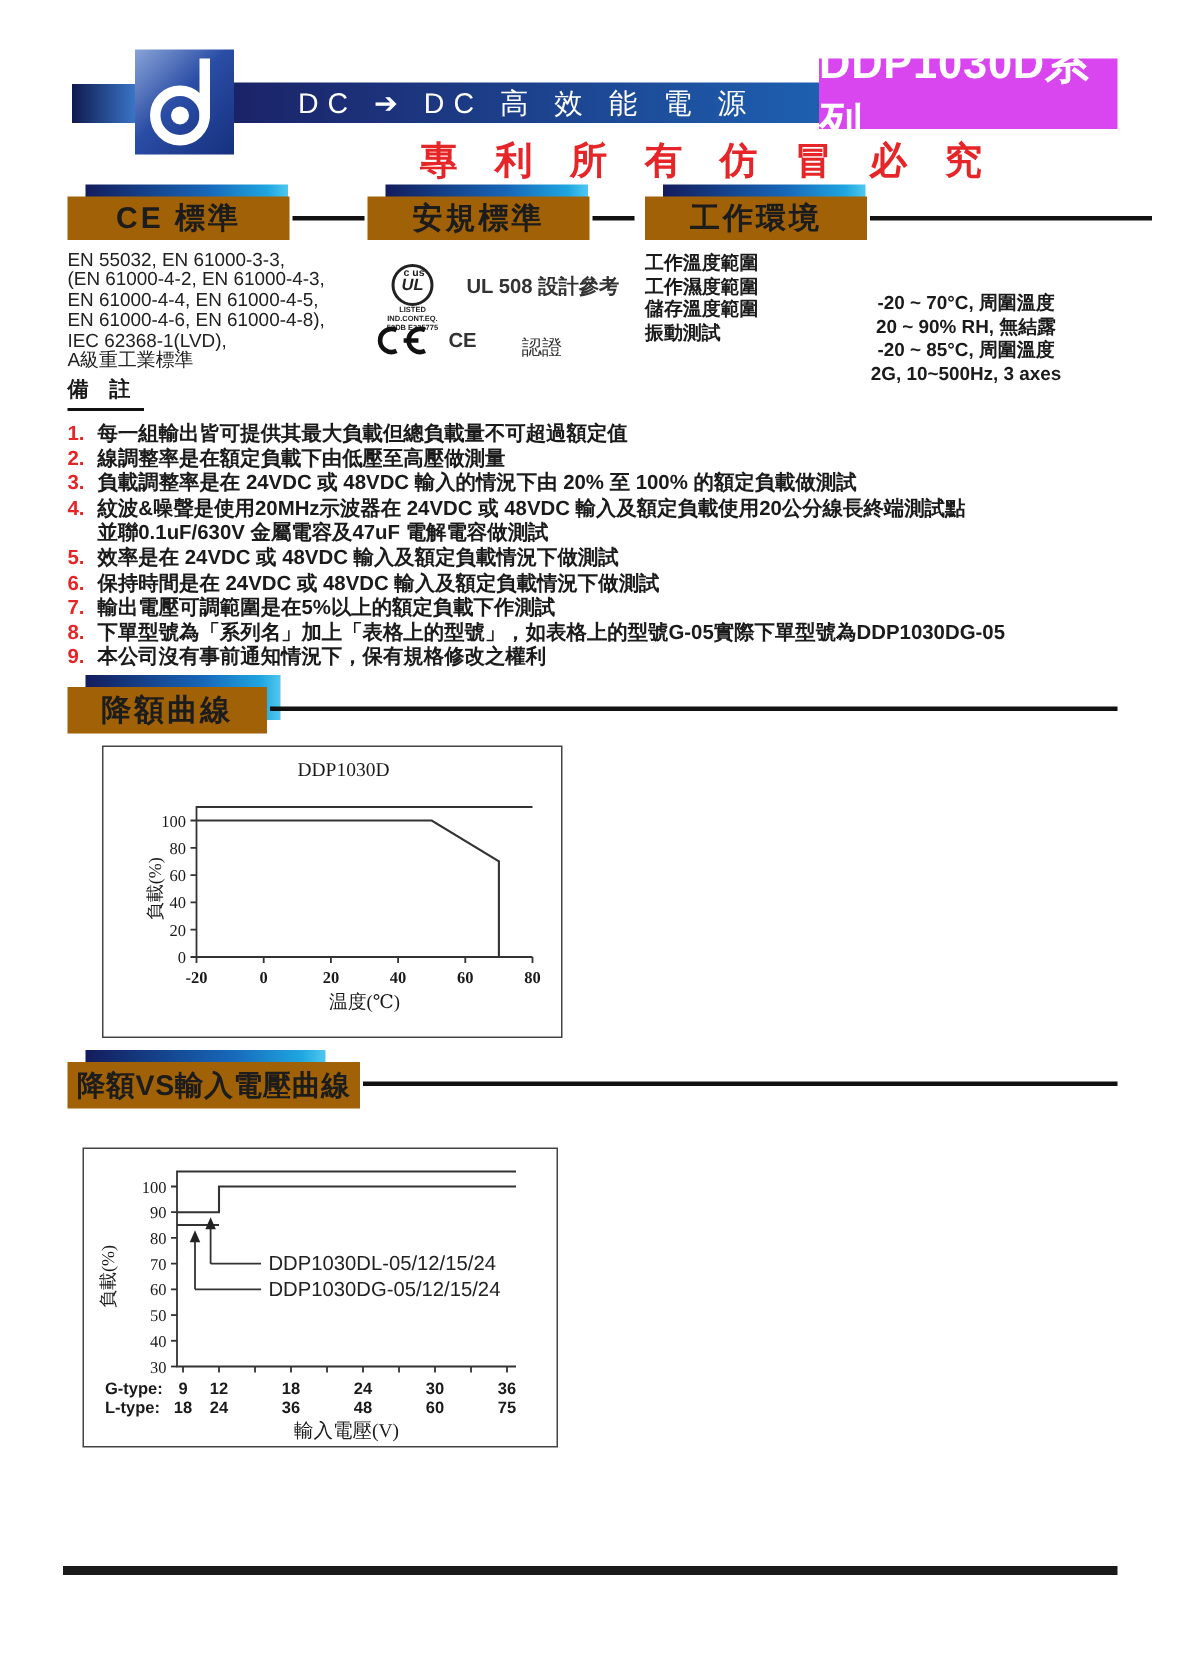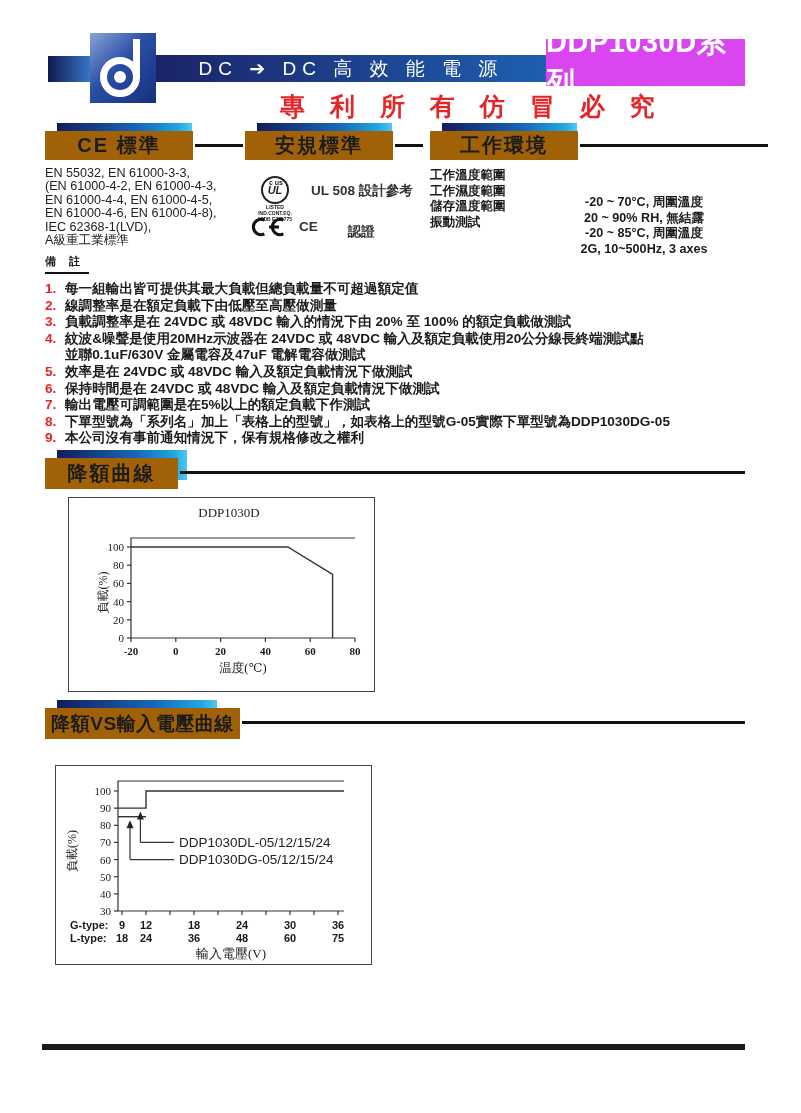--- a/index.html
+++ b/index.html
@@ -40,29 +40,29 @@
   .ul-circle{width:24px;height:24px;border:2px solid #222;border-radius:50%;
       margin:0 auto;display:flex;align-items:center;justify-content:center;position:relative;}
   .ul-circle b{font-size:11px;font-style:italic;color:#222;}
   .ul-c{position:absolute;left:6px;top:1px;font-size:7px;font-weight:bold;}
   .ul-us{position:absolute;right:4px;top:1px;font-size:7px;font-weight:bold;}
   .ul-sub{font-size:5px;font-weight:bold;line-height:5.8px;color:#222;margin-top:1px;}
   .safety-text{font-size:13.5px;font-weight:600;color:#333;margin-left:10px;padding-top:6px;white-space:nowrap;}
   .ce-row{left:249px;top:212px;width:190px;display:flex;align-items:center;}
   .ce-mark{width:38px;height:26px;}
   .ce-row .lbl{font-size:13.5px;font-weight:600;color:#333;margin-left:12px;}
-  .ce-row .lbl2{font-size:13.5px;font-weight:700;color:#333;margin-left:30px;margin-top:11px;}
+  .ce-row .lbl2{font-size:13.5px;font-weight:400;color:#333;margin-left:30px;margin-top:11px;}
 
   .env-labels{left:430px;top:168px;width:150px;font-weight:bold;font-size:12.6px;line-height:15.6px;}
   .env-values{left:520px;top:168px;width:248px;text-align:center;font-weight:bold;
       font-size:12.6px;line-height:15.6px;margin-top:27px;}
 
   
   .notes{left:45px;top:251px;width:715px;}
-  .notes-title{font-size:11px;font-weight:bold;letter-spacing:5px;
+  .notes-title{font-size:14px;font-weight:bold;letter-spacing:5px;
       border-bottom:2.5px solid #111;display:inline-block;padding:0 4px 3px 0;}
   .notes-list{margin-top:7px;}
   .note-row{display:flex;line-height:16.6px;font-size:13.6px;font-weight:bold;color:#1b1b1b;}
   .note-num{width:20px;color:#e52528;flex:none;}
   .note-cont{padding-left:20px;}
 
   
   .chart-box{position:absolute;border:1.5px solid #444;background:#fff;}
   #chart1-box{left:68px;top:497px;width:305px;height:193px;}
   #chart2-box{left:55px;top:765px;width:315px;height:198px;}

